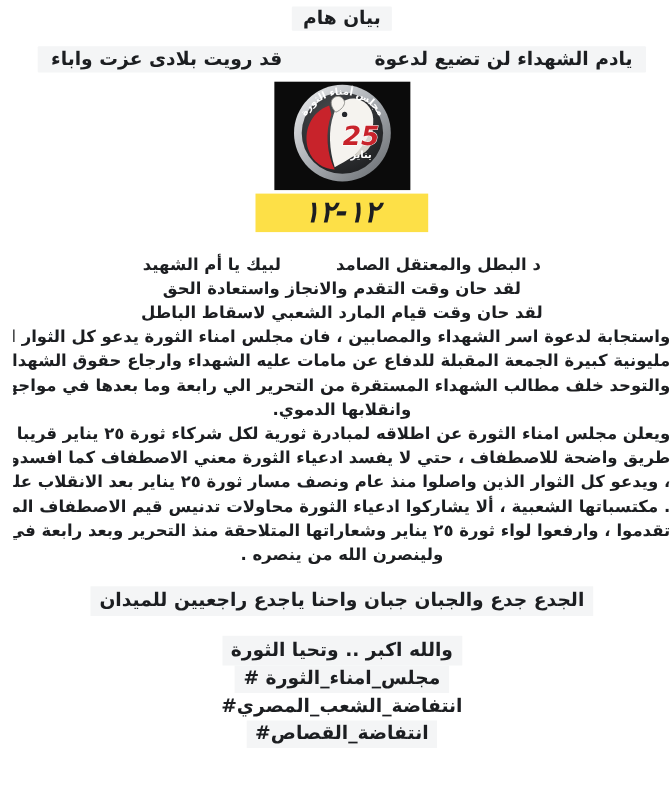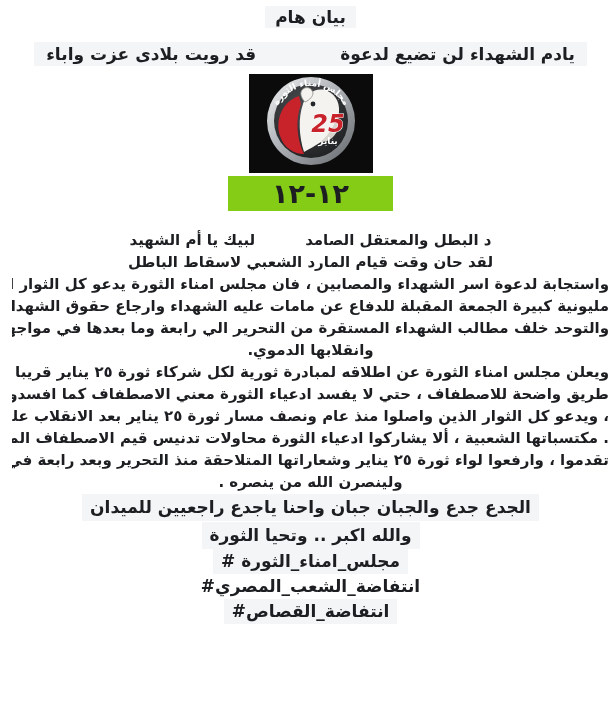--- a/index.html
+++ b/index.html
@@ -6,27 +6,27 @@
   body{width:609px;height:720px;overflow:hidden;
        font-family:"DejaVu Sans",sans-serif;color:#1c1e21;}
   .page{width:597px;height:720px;padding-top:6px;box-sizing:border-box;overflow:hidden;}
   .row{display:flex;justify-content:center;align-items:center;white-space:nowrap;}
   .band{background:#f4f5f6;padding:1px 10px;border-radius:1px;}
   .title{font-size:17px;font-weight:bold;margin-bottom:14px;}
   .verse{font-size:17px;font-weight:bold;margin-bottom:8px;}
   .verse .band{display:flex;gap:84px;padding:2px 12px;}
   .logo-row{margin-bottom:3px;}
   .date-row{margin-bottom:4px;}
-  .date-band{background:#84cc16;padding:2px 44px;}
+  .date-band{background:#fde047;padding:2px 44px;font-style:italic;}
   .date{font-size:27px;font-weight:bold;letter-spacing:7px;}
   .line{font-size:15px;font-weight:bold;line-height:22px;text-align:center;white-space:nowrap;}
   .intro{margin-top:3px;}
   .spacer{height:14px;}
   .salute{display:flex;justify-content:center;gap:50px;font-size:15px;font-weight:bold;line-height:22px;white-space:nowrap;}
-  .slogan{font-size:17px;line-height:27px;margin-top:1px;}
+  .slogan{font-size:17px;line-height:27px;margin-top:18px;}
   .hashtag{font-size:17px;line-height:25px;}
   .hl{background:#f4f5f6;padding:0 8px;display:inline-block;}
 </style>
 </head>
 <body>
 
 <div class="page">
 
   <div class="row title">
     <span class="band">بيان هام</span>
@@ -78,20 +78,21 @@
   </div>
 
 
   <div class="spacer"></div>
 
   <div class="salute">
     <span>د البطل والمعتقل الصامد</span>
     <span>لبيك يا أم الشهيد</span>
   </div>
 
+  <div class="line">لقد حان وقت التقدم والانجاز واستعادة الحق</div>
   <div class="line">لقد حان وقت قيام المارد الشعبي لاسقاط الباطل</div>
   <div class="line">واستجابة لدعوة اسر الشهداء والمصابين ، فان مجلس امناء الثورة يدعو كل الثوار الي النزول في</div>
   <div class="line">مليونية كبيرة الجمعة المقبلة للدفاع عن مامات عليه الشهداء وارجاع حقوق الشهداء في كل الميادين ،</div>
   <div class="line">والتوحد خلف مطالب الشهداء المستقرة من التحرير الي رابعة وما بعدها في مواجهة الثورة المضادة</div>
   <div class="line">وانقلابها الدموي.</div>
   <div class="line">ويعلن مجلس امناء الثورة عن اطلاقه لمبادرة ثورية لكل شركاء ثورة ٢٥ يناير قريبا ، تكون خارطة</div>
   <div class="line">طريق واضحة للاصطفاف ، حتي لا يفسد ادعياء الثورة معني الاصطفاف كما افسدوا من قبل معني التوافق</div>
   <div class="line">، ويدعو كل الثوار الذين واصلوا منذ عام ونصف مسار ثورة ٢٥ يناير بعد الانقلاب عليها وعلي</div>
   <div class="line">. مكتسباتها الشعبية ، ألا يشاركوا ادعياء الثورة محاولات تدنيس قيم الاصطفاف المجيدة</div>
   <div class="line">تقدموا ، وارفعوا لواء ثورة ٢٥ يناير وشعاراتها المتلاحقة منذ التحرير وبعد رابعة في كل حارة وشارع ،</div>

